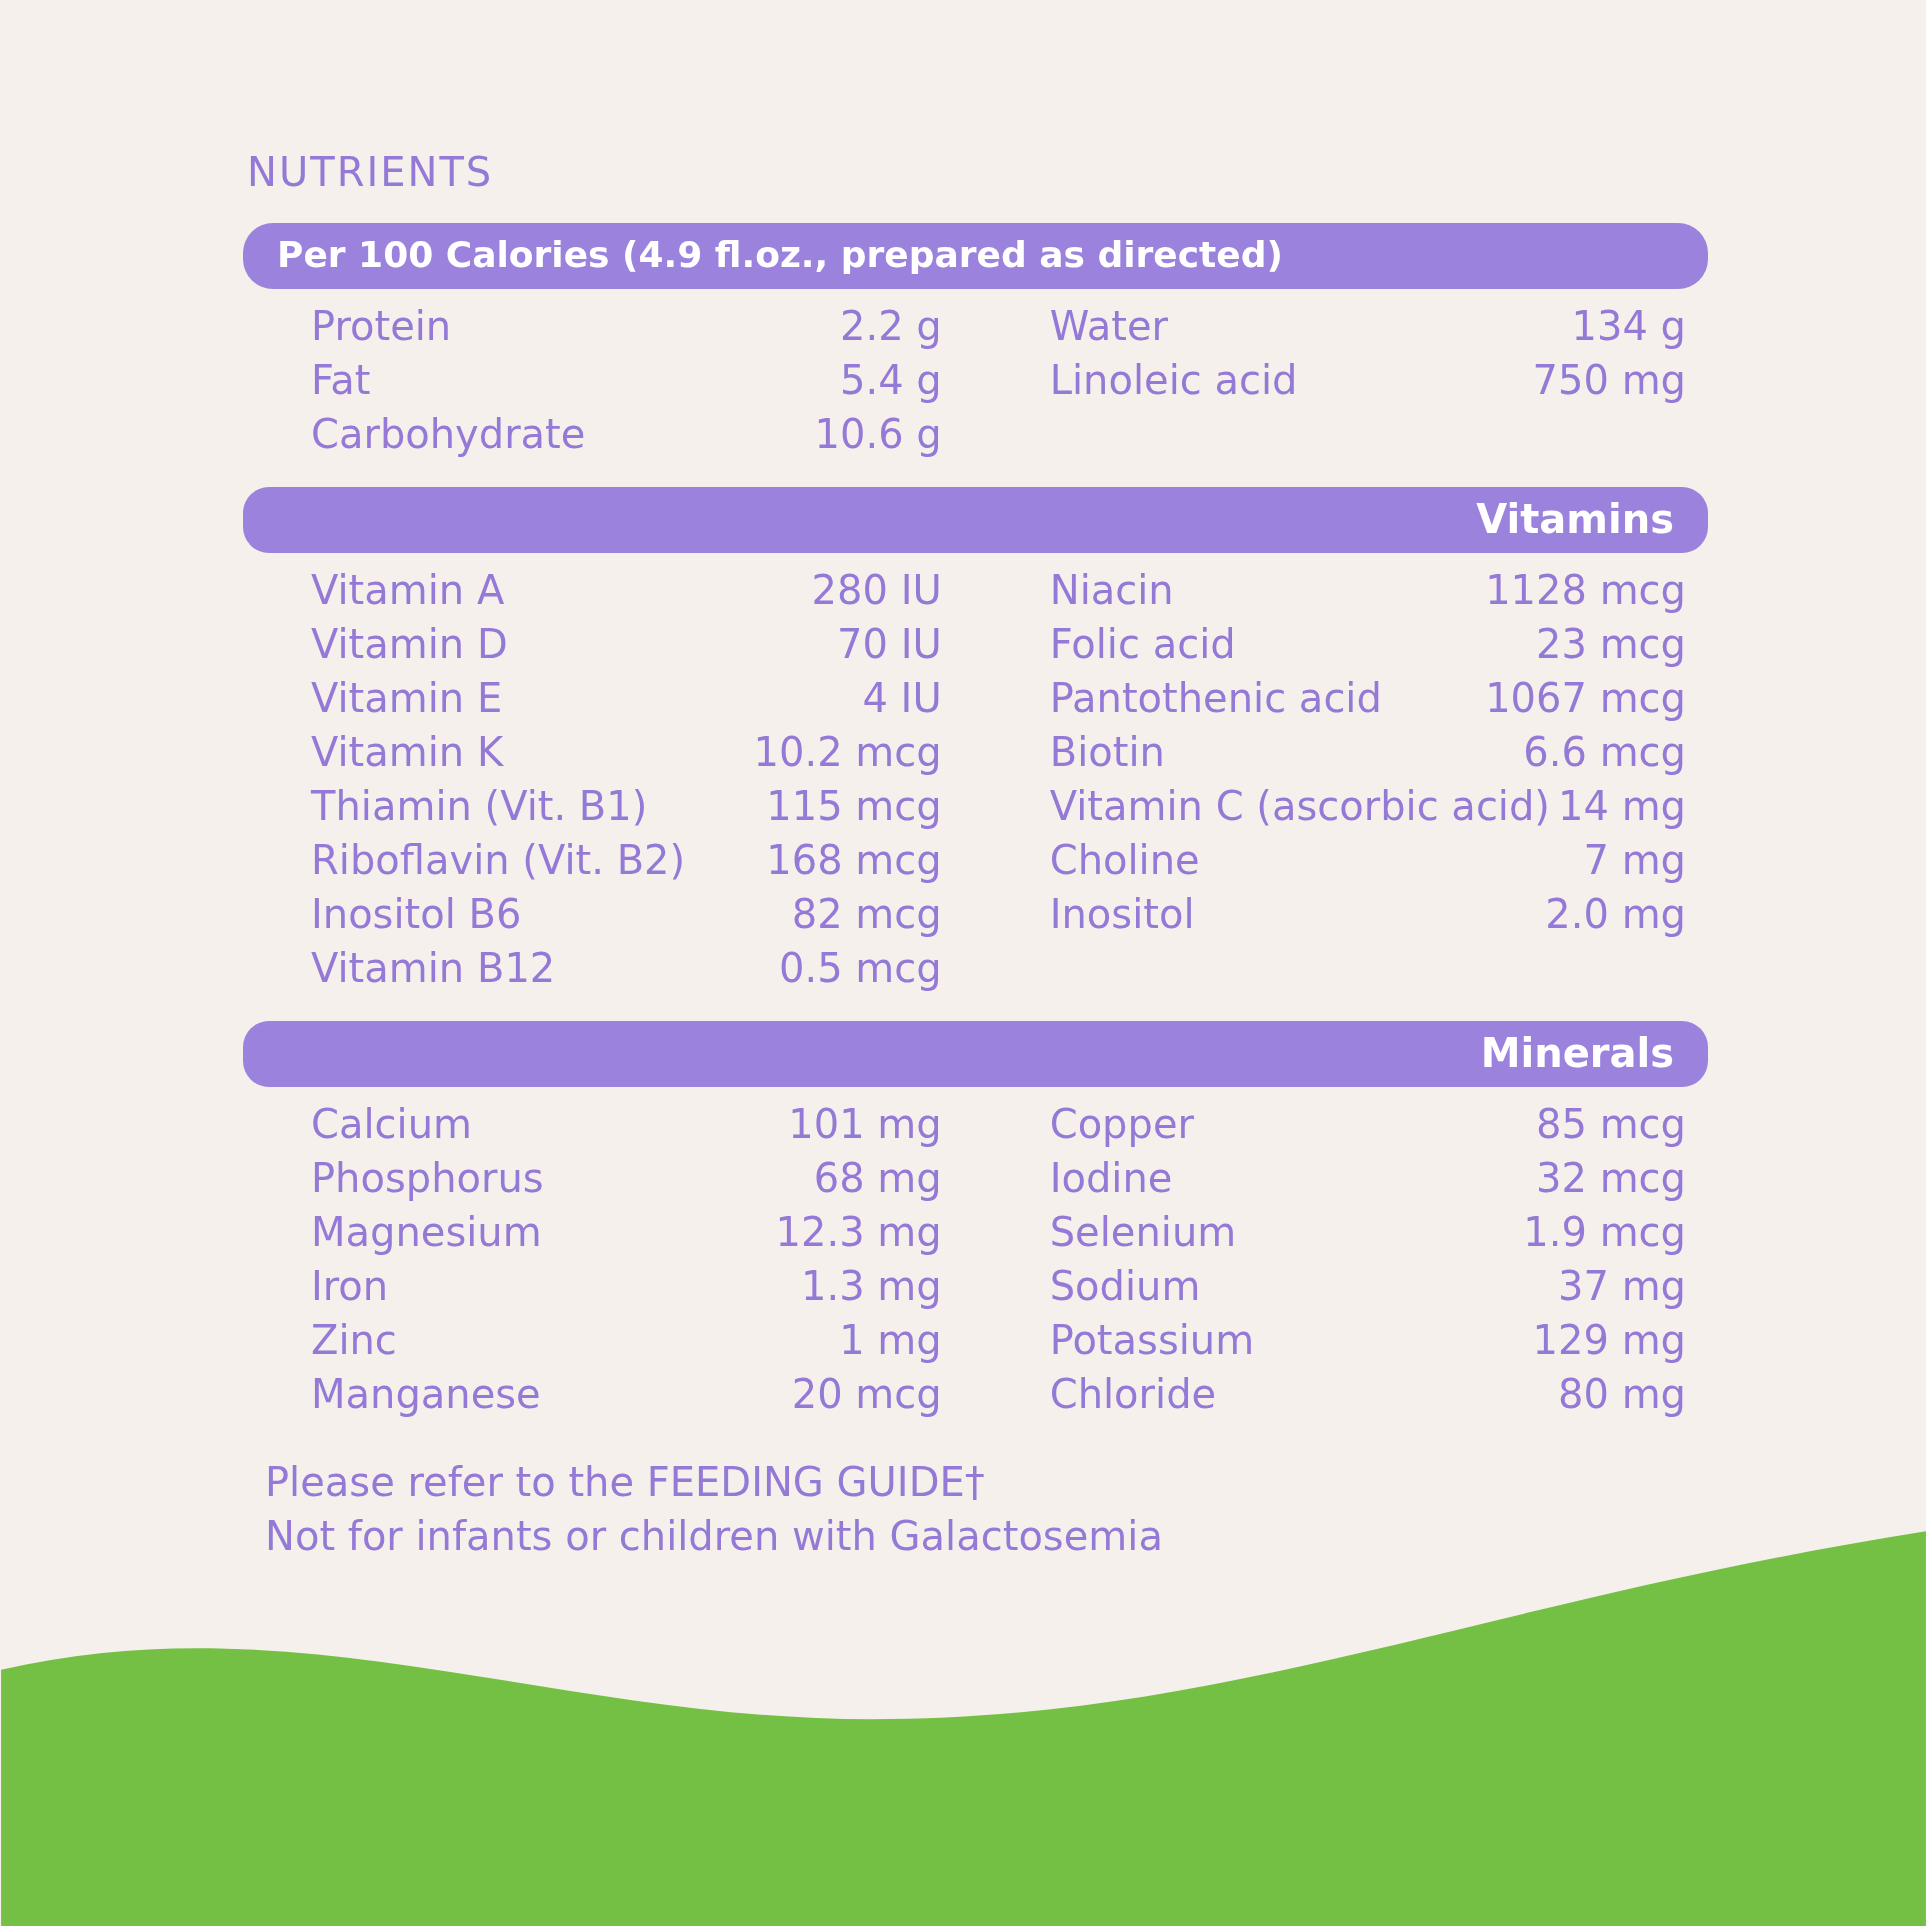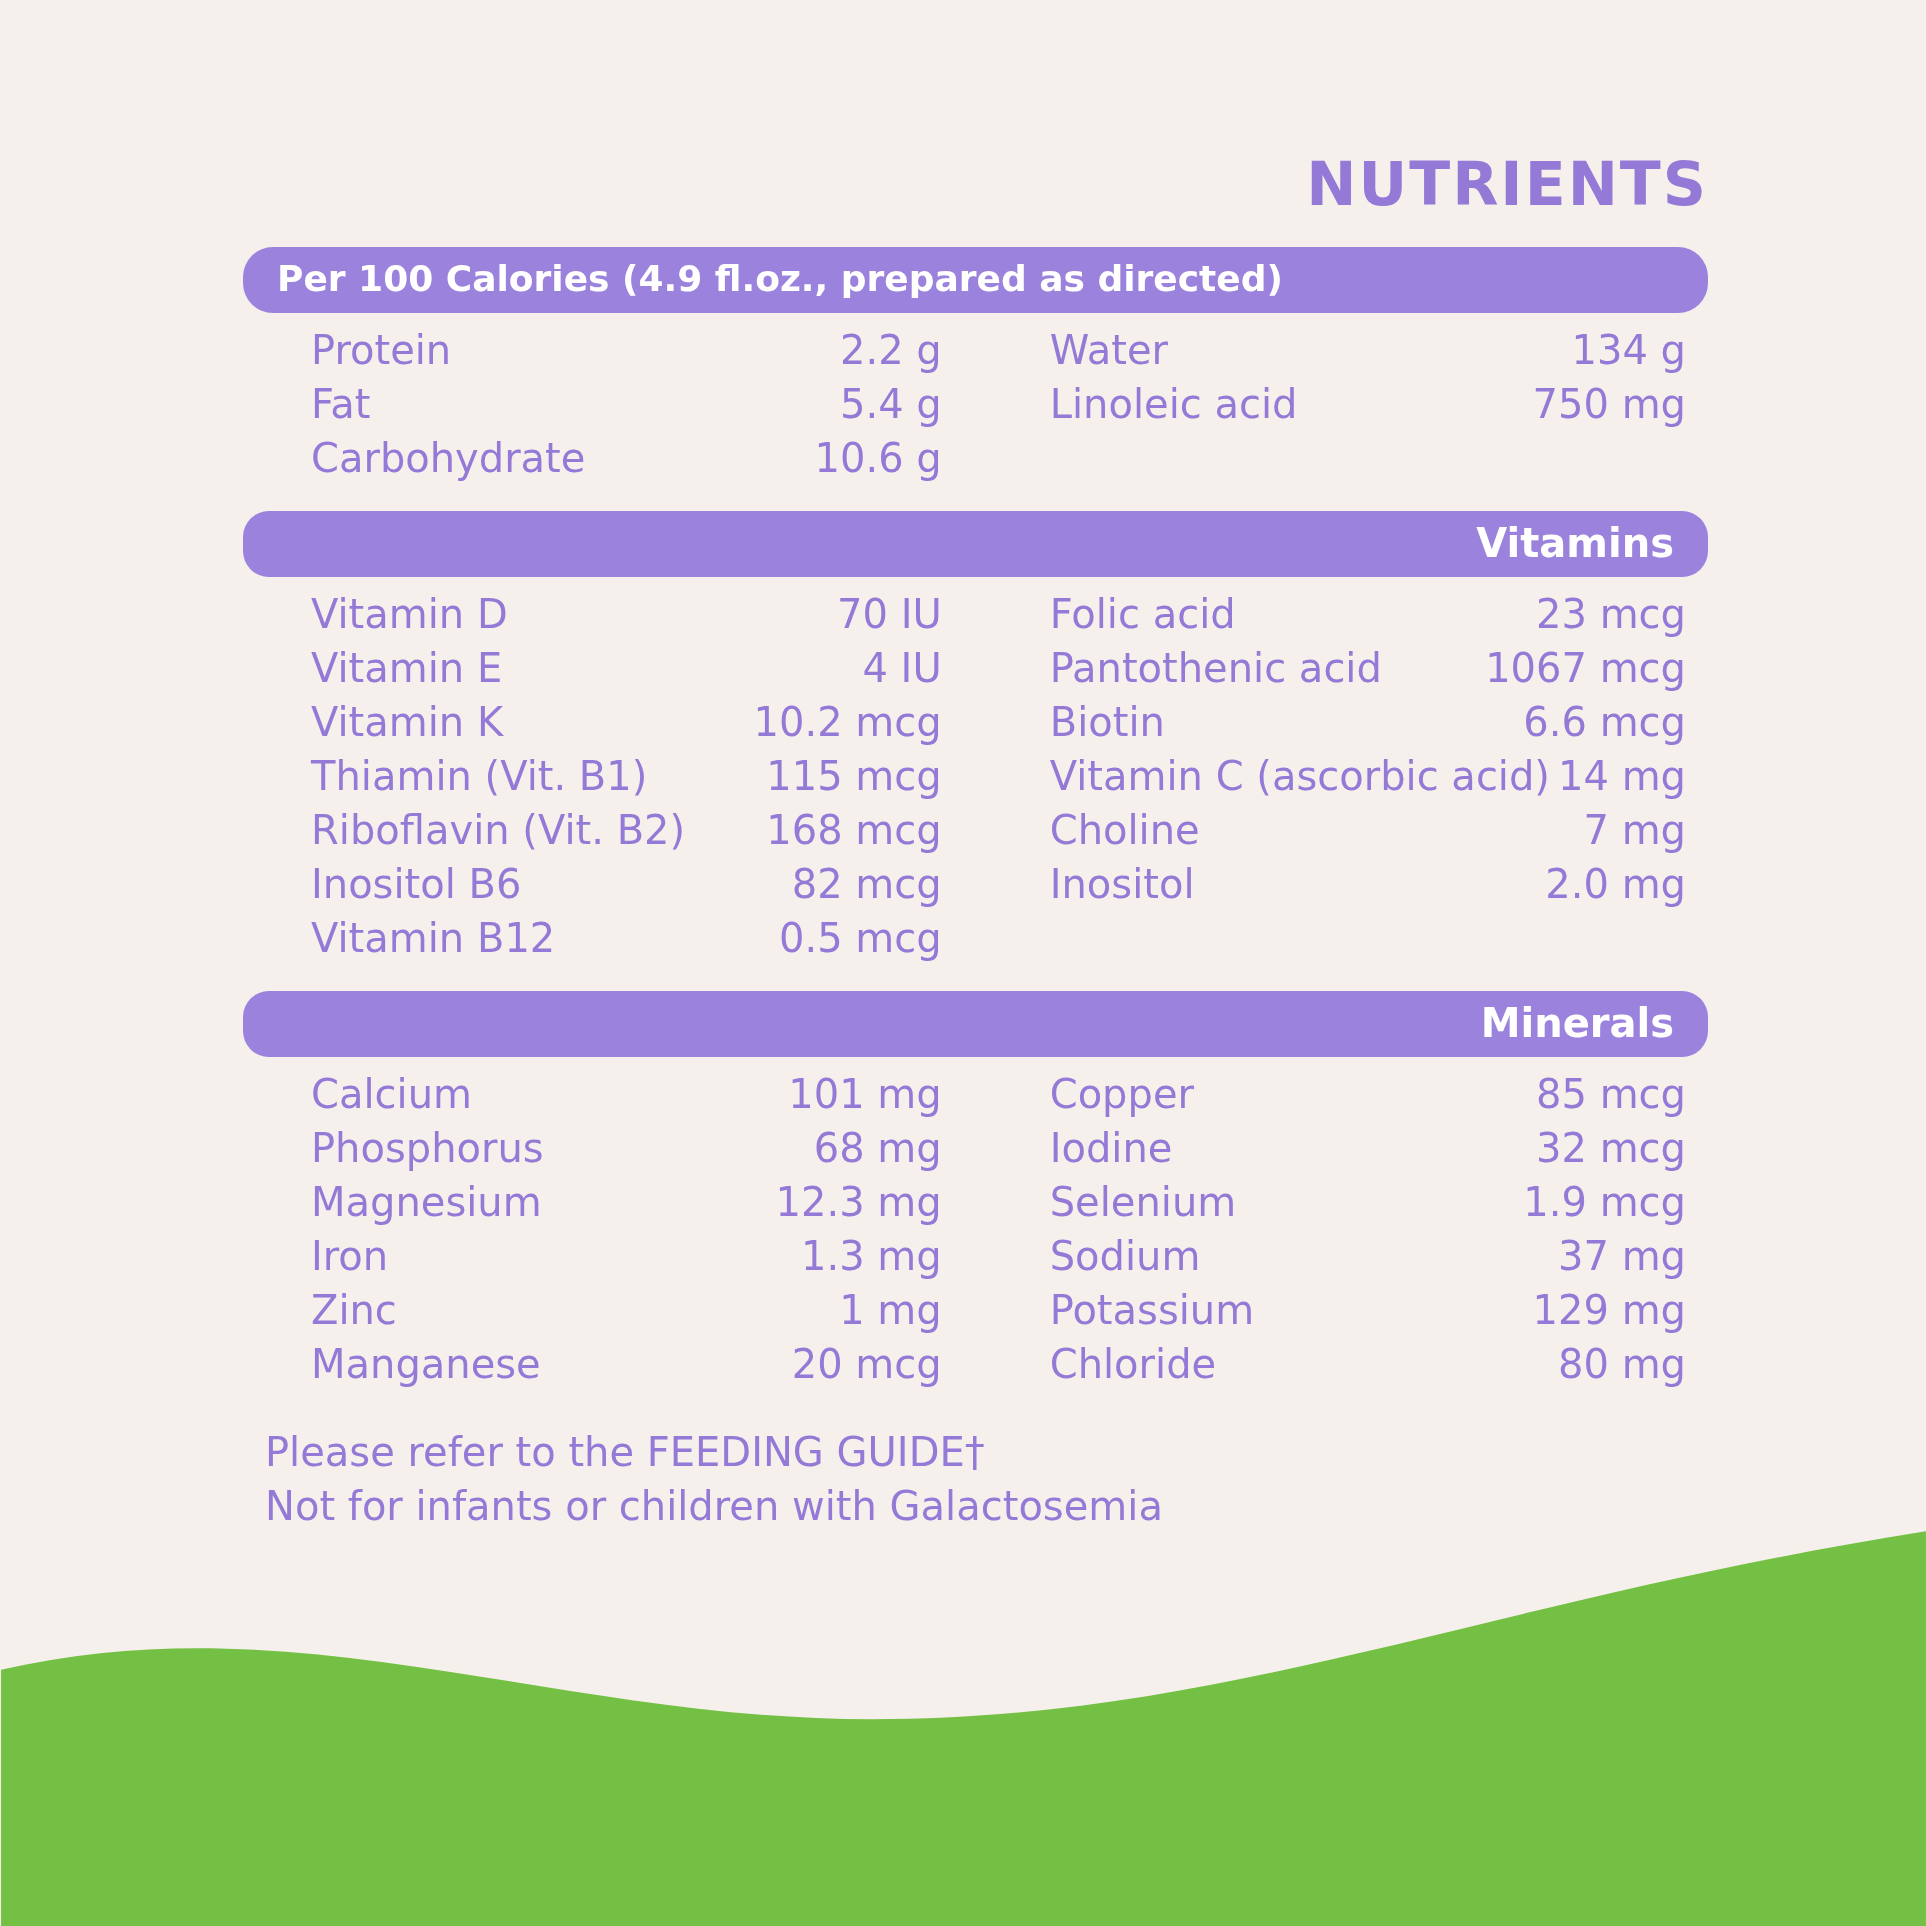--- a/index.html
+++ b/index.html
@@ -31,27 +31,26 @@
     display: block;
   }
   .content {
     position: absolute;
     left: 243px;
     top: 149px;
     width: 1465px;
     z-index: 2;
   }
   .title {
-    font-size: 60px;
+    font-size: 40px;
     letter-spacing: 2px;
     color: #9579d6;
-    font-weight: 700;
+    font-weight: 400;
     margin: 0 0 28px 4px;
     font-family: "DejaVu Sans", sans-serif;
-    text-align: right;
   }
   .band {
     background: #9b83dd;
     border-radius: 30px;
     color: #ffffff;
     font-size: 36px;
     font-weight: bold;
     padding: 12px 34px 14px 34px;
     box-sizing: border-box;
     line-height: 1.1;
@@ -171,20 +170,32 @@
           </div>
         </div>
 
       </div>
     </div>
 
     <div class="band-spacer-top">
       <div class="band small">Vitamins</div>
       <div class="rows">
 
+        <div class="row rowline">
+          <div class="cell left">
+            <span class="nlabel">Vitamin A</span>
+            <span class="nfill"></span>
+            <span class="nvalue">280 IU</span>
+          </div>
+          <div class="cell right">
+            <span class="nlabel">Niacin</span>
+            <span class="nfill"></span>
+            <span class="nvalue">1128 mcg</span>
+          </div>
+        </div>
 
         <div class="row rowline">
           <div class="cell left">
             <span class="nlabel">Vitamin D</span>
             <span class="nfill"></span>
             <span class="nvalue">70 IU</span>
           </div>
           <div class="cell right">
             <span class="nlabel">Folic acid</span>
             <span class="nfill"></span>

